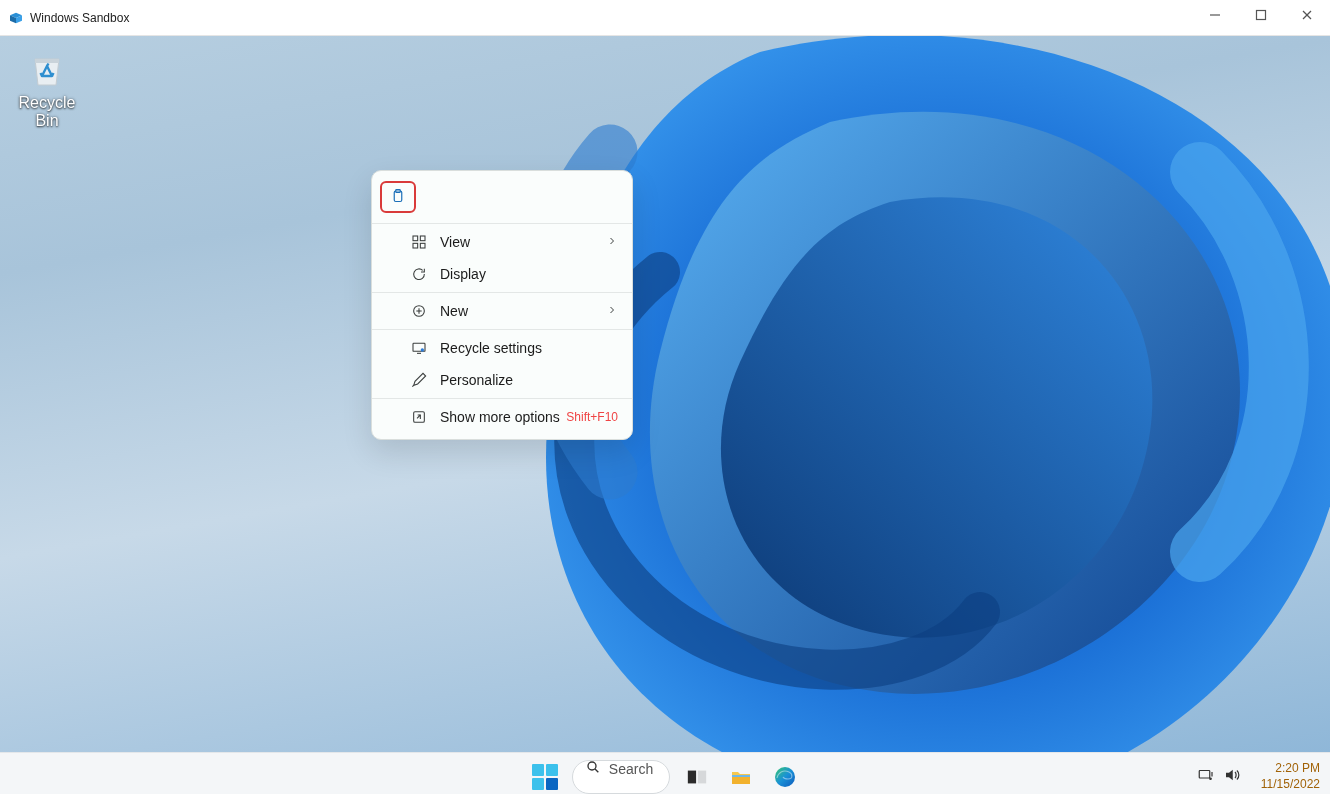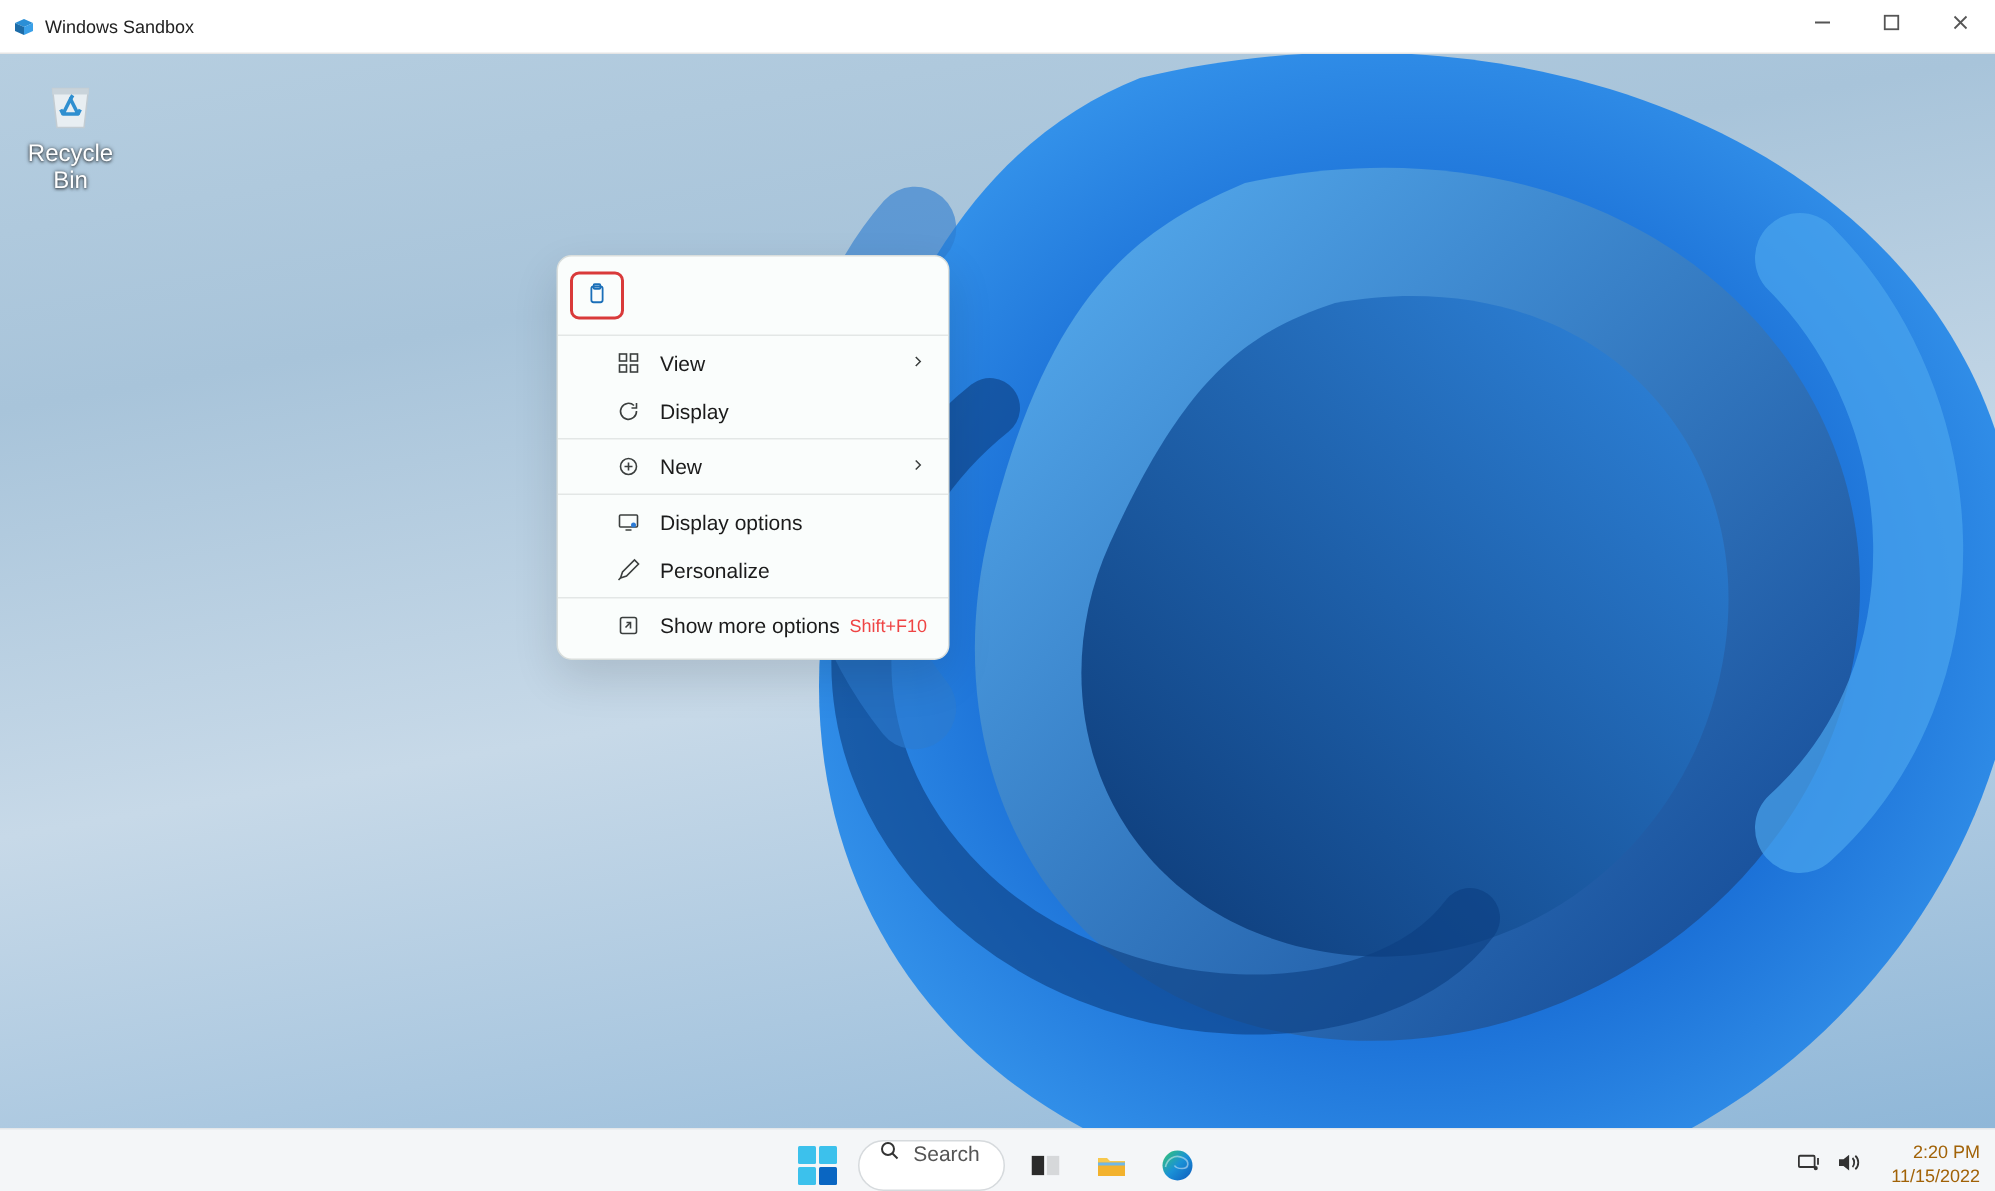--- a/index.html
+++ b/index.html
@@ -235,21 +235,21 @@
     </div>
     <hr>
     <div class="item">
       <span class="glyph">
         <svg width="16" height="16" viewBox="0 0 24 24" fill="none" stroke-width="1.6">
             <rect x="3" y="5" width="18" height="12" rx="1"></rect>
             <line x1="9" y1="20" x2="15" y2="20"></line>
             <circle cx="17" cy="15" r="2.5" fill="#2b7bd6" stroke="none"></circle>
           </svg>
       </span>
-      <span>Display options</span>
+      <span>Recycle settings</span>
     </div>
     <div class="item">
       <span class="glyph">
         <svg width="16" height="16" viewBox="0 0 24 24" fill="none" stroke-width="1.6">
             <path d="M4 20 L6 14 L18 2 L22 6 L10 18 Z"></path>
             <path d="M4 20 L2 22"></path>
           </svg>
       </span>
       <span>Personalize</span>
     </div>

